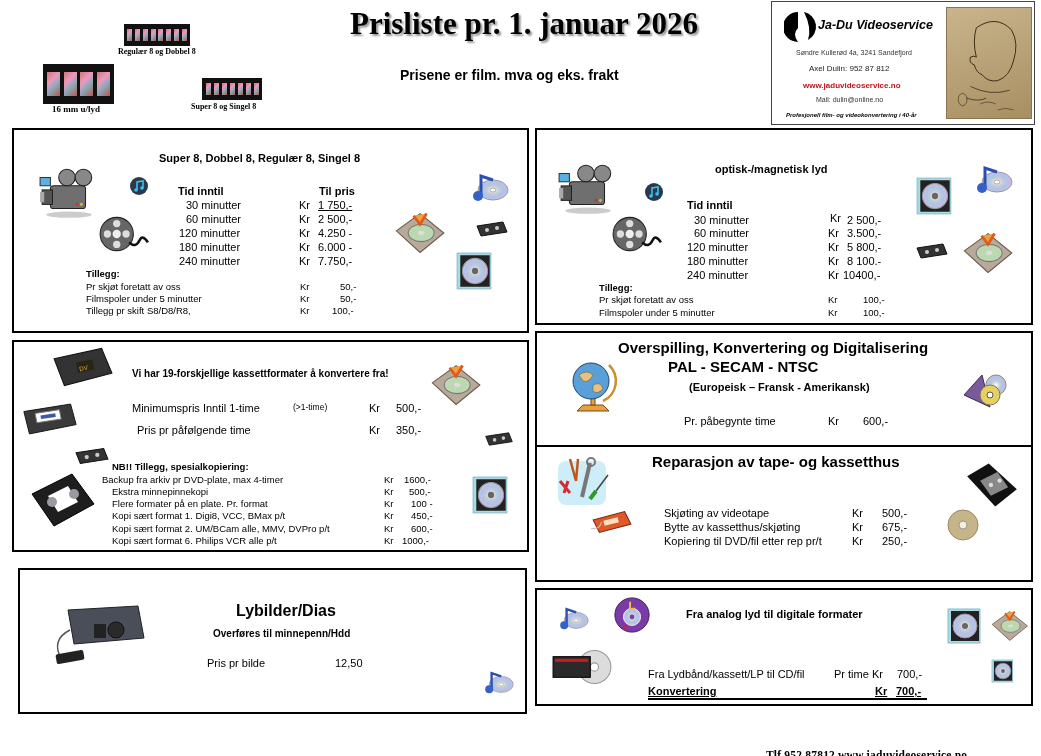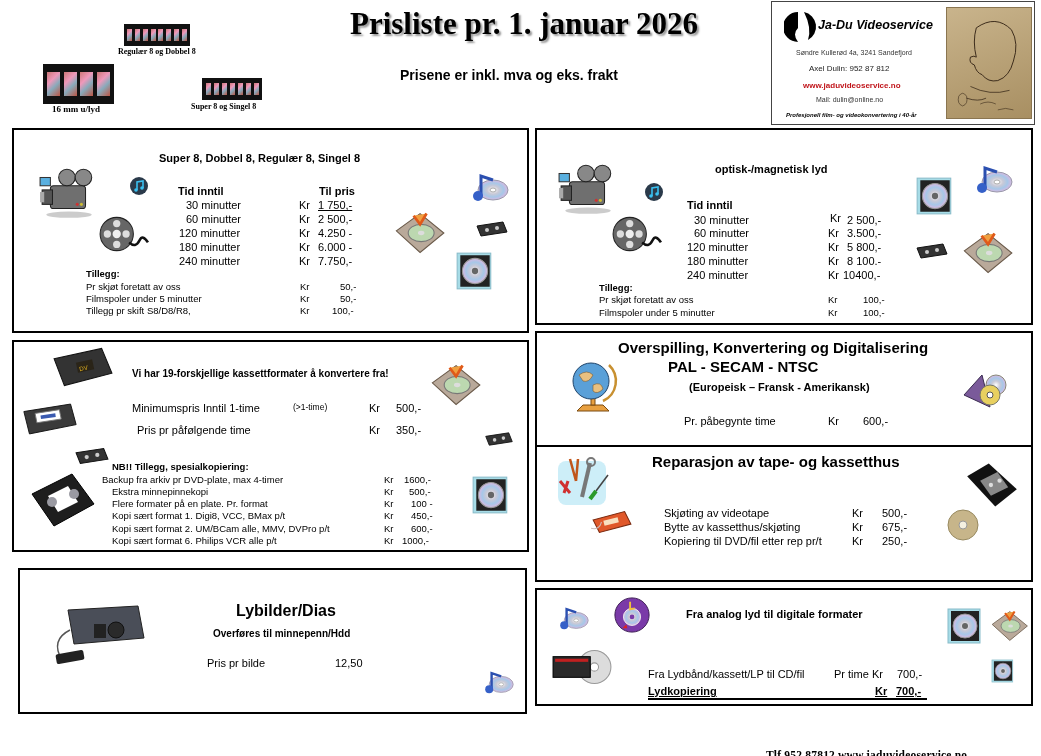--- a/index.html
+++ b/index.html
@@ -166,21 +166,21 @@
     <symbol id="sym-tape-cd" viewBox="0 0 60 36">
       <circle cx="42" cy="18" r="16" fill="#dcdcdc" stroke="#999"></circle>
       <circle cx="42" cy="18" r="4" fill="#fff" stroke="#999"></circle>
       <rect x="2" y="8" width="36" height="20" fill="#2a2a2a" stroke="#000"></rect>
       <rect x="4" y="10" width="32" height="3" fill="#c02020"></rect>
     </symbol>
   </defs>
 </svg>
 
 <div class="abs main-title">Prisliste pr. 1. januar 2026</div>
-<div class="abs subtitle">Prisene er inkl. mva og eks. frakt</div>
+<div class="abs subtitle">Prisene er film. mva og eks. frakt</div>
 
 <div class="filmstrip" style="left:124px; top:24px; width:66px; height:22px;">
   <div class="frame" style="width:5px"></div>
     <div class="frame" style="width:5px"></div>
     <div class="frame" style="width:5px"></div>
     <div class="frame" style="width:5px"></div>
     <div class="frame" style="width:5px"></div>
     <div class="frame" style="width:5px"></div>
     <div class="frame" style="width:5px"></div>
     <div class="frame" style="width:5px"></div>
@@ -489,19 +489,19 @@
       <use href="#sym-hdd"></use>
     </svg>
   <svg class="ico" style="left:453px; top:68px; width:26px; height:26px;">
       <use href="#sym-cd-case"></use>
     </svg>
 
   <div class="row" style="left:111px; top:78px;">Fra Lydbånd/kassett/LP til CD/fil</div>
   <div class="row" style="left:297px; top:78px;">Pr time Kr</div>
   <div class="row" style="left:360px; top:78px;">700,-</div>
 
-  <div class="row bold underline" style="left:111px; top:95px;">Lydkopiering</div>
+  <div class="row bold underline" style="left:111px; top:95px;">Konvertering</div>
   <div class="abs" style="left:111px; top:108px; width:279px; height:1.5px; background:#000;"></div>
   <div class="row bold underline" style="left:338px; top:95px;">Kr</div>
   <div class="row bold underline" style="left:359px; top:95px;">700,-</div>
 </div>
 
 <div class="abs footer">Tlf 952 87812 www.jaduvideoservice.no</div>
 
 </body></html>

